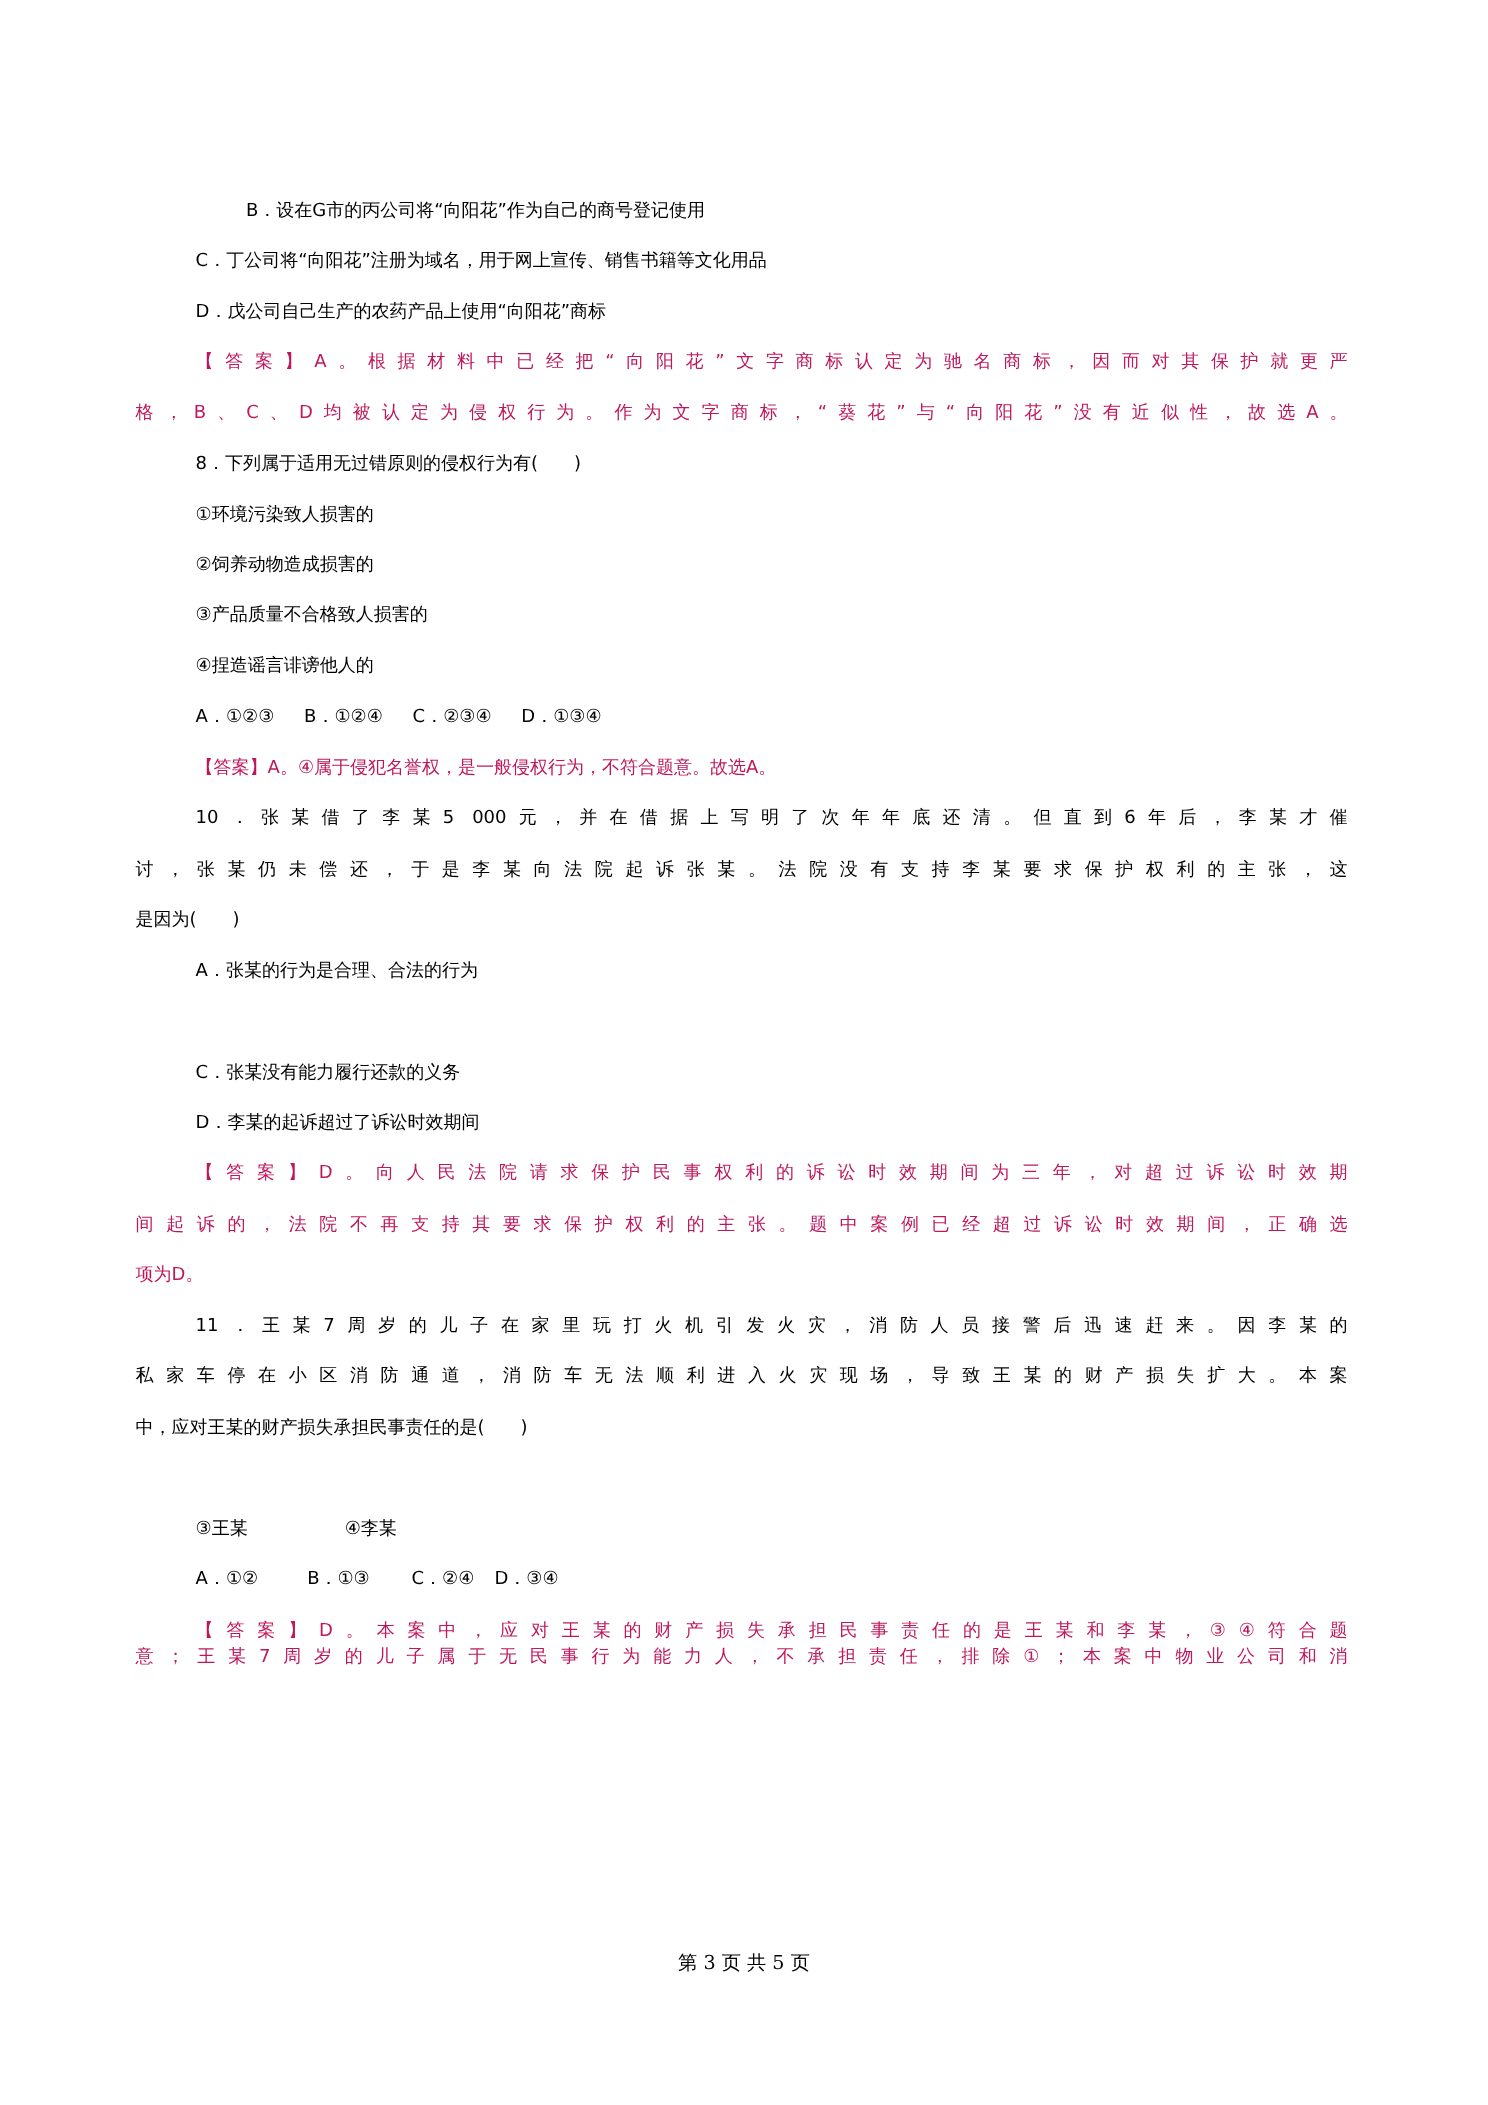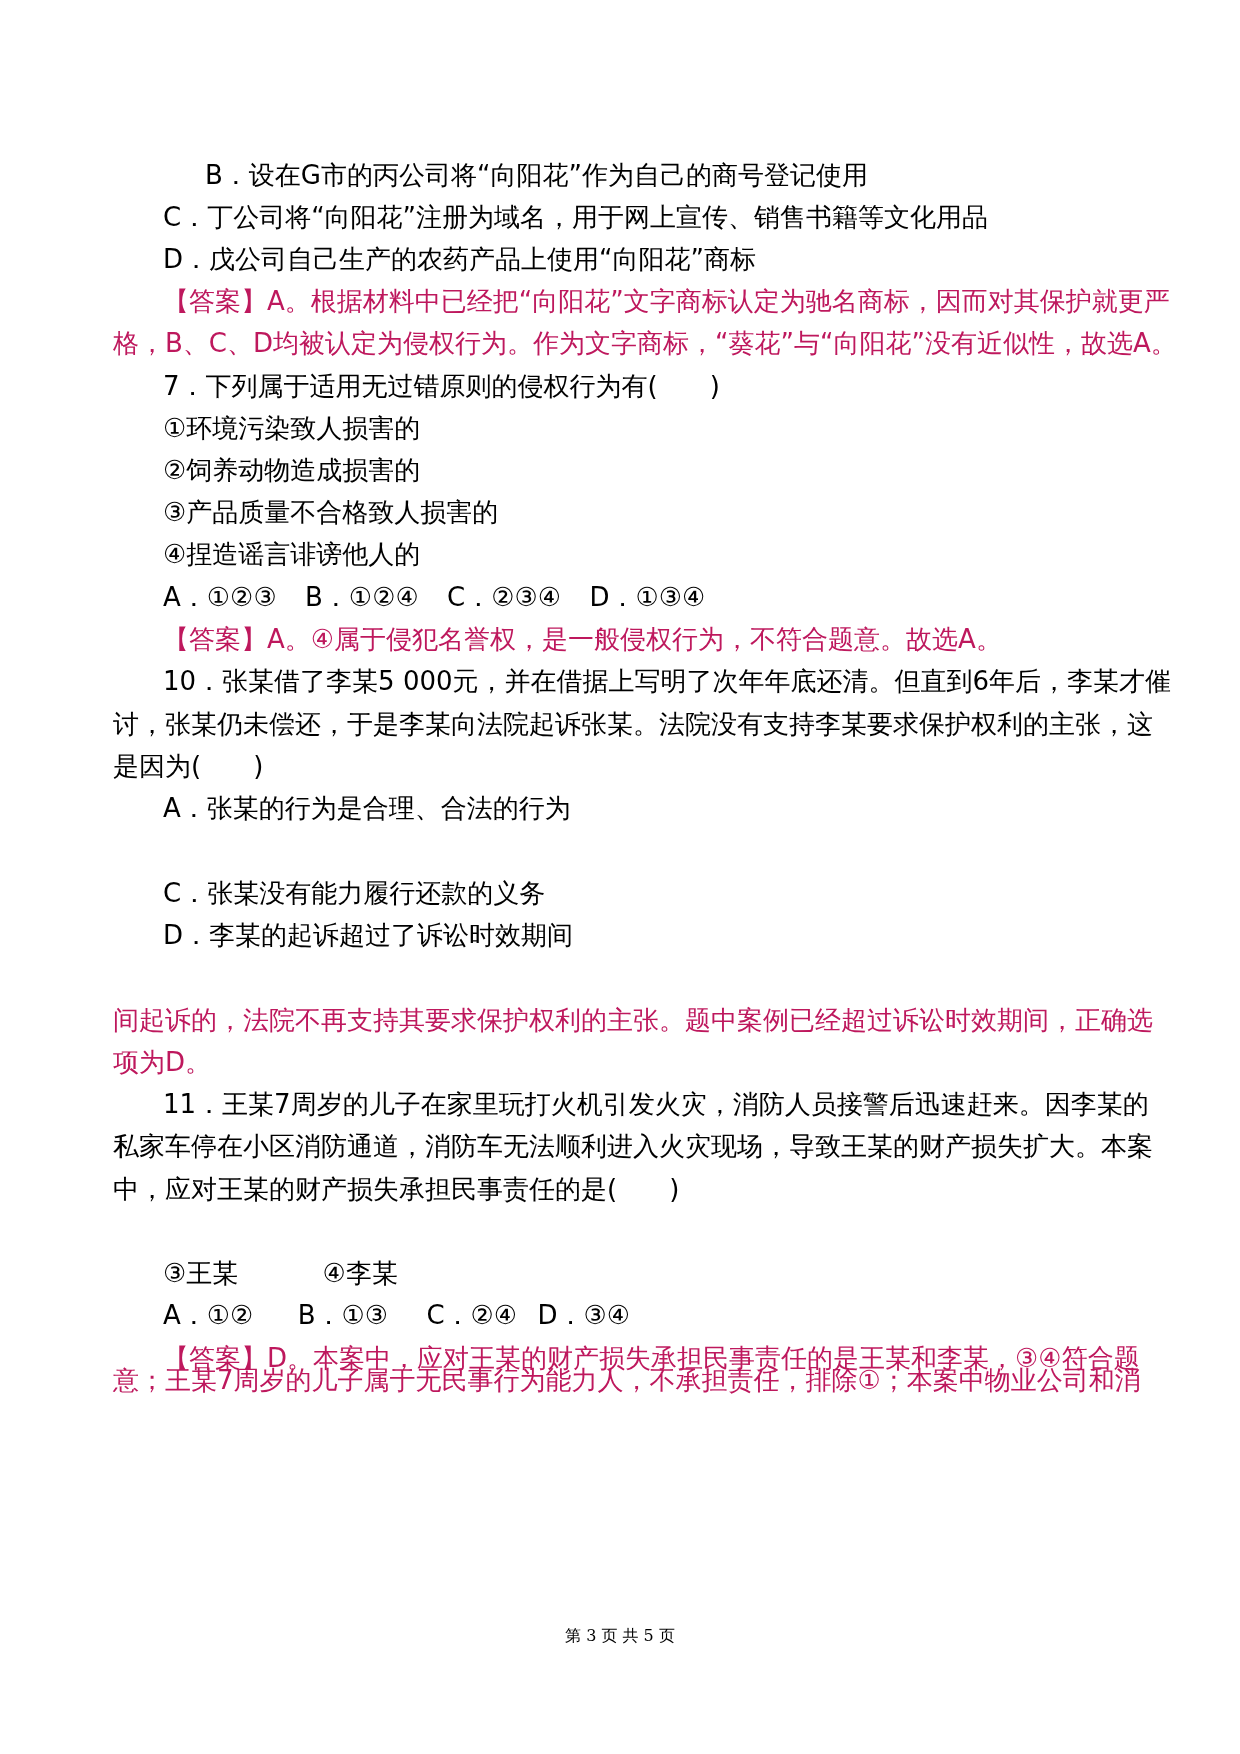--- a/index.html
+++ b/index.html
@@ -1,58 +1,59 @@
 <!DOCTYPE html>
 <html><head>
 <meta charset="utf-8">
 <style>
   html, body { margin: 0; padding: 0; background: #ffffff; }
   body { width: 1240px; height: 1754px; position: relative; overflow: hidden;
          font-family: "DejaVu Sans", "Liberation Sans", sans-serif; color: #000; }
   .page { position: absolute; left: 0; top: 0; width: 1240px; height: 1754px; }
-  .line { position: absolute; left: 0; font-size: 26px; line-height: 30px; white-space: nowrap; }
+  .line { position: absolute; left: 0; font-size: 15px; line-height: 30px; white-space: nowrap; }
   .red { color: #be185d; }
   .ind1 { left: 163px; }
   .ind2 { left: 205px; }
   .ind0 { left: 113px; text-align: right; }
   .just { width: 1010px; text-align: justify; text-align-last: justify; }
   .footer { position: absolute; top: 1626px; left: 0; width: 1240px; text-align: center;
             font-family: "DejaVu Serif", "Liberation Serif", serif; font-size: 16px; }
   .gap { display: inline-block; }
 </style>
 </head>
 <body>
 
 <div class="page">
 
   <div class="line ind2" style="top:160px">B．设在G市的丙公司将“向阳花”作为自己的商号登记使用</div>
   <div class="line ind1" style="top:202px">C．丁公司将“向阳花”注册为域名，用于网上宣传、销售书籍等文化用品</div>
   <div class="line ind1" style="top:244px">D．戊公司自己生产的农药产品上使用“向阳花”商标</div>
   <div class="line ind1 red just" style="top:286px; width:960px">【答案】A。根据材料中已经把“向阳花”文字商标认定为驰名商标，因而对其保护就更严</div>
   <div class="line ind0 red just" style="top:328px">格，B、C、D均被认定为侵权行为。作为文字商标，“葵花”与“向阳花”没有近似性，故选A。</div>
 
-  <div class="line ind1" style="top:371px">7．下列属于适用无过错原则的侵权行为有(　　)</div>
+  <div class="line ind1" style="top:371px">8．下列属于适用无过错原则的侵权行为有(　　)</div>
   <div class="line ind1" style="top:413px">①环境污染致人损害的</div>
   <div class="line ind1" style="top:455px">②饲养动物造成损害的</div>
   <div class="line ind1" style="top:497px">③产品质量不合格致人损害的</div>
   <div class="line ind1" style="top:539px">④捏造谣言诽谤他人的</div>
   <div class="line ind1" style="top:582px">
     <span>A．①②③</span><span class="gap" style="width:20px"></span>
     <span>B．①②④</span><span class="gap" style="width:20px"></span>
     <span>C．②③④</span><span class="gap" style="width:20px"></span>
     <span>D．①③④</span>
   </div>
   <div class="line ind1 red" style="top:624px">【答案】A。④属于侵犯名誉权，是一般侵权行为，不符合题意。故选A。</div>
 
   <div class="line ind1 just" style="top:666px; width:960px">10．张某借了李某5 000元，并在借据上写明了次年年底还清。但直到6年后，李某才催</div>
   <div class="line ind0 just" style="top:709px">讨，张某仍未偿还，于是李某向法院起诉张某。法院没有支持李某要求保护权利的主张，这</div>
   <div class="line ind0" style="top:751px">是因为(　　)</div>
   <div class="line ind1" style="top:793px">A．张某的行为是合理、合法的行为</div>
   <div class="line ind1" style="top:878px">C．张某没有能力履行还款的义务</div>
   <div class="line ind1" style="top:920px">D．李某的起诉超过了诉讼时效期间</div>
+  <div class="line ind1 red just" style="top:962px; width:960px">【答案】D。向人民法院请求保护民事权利的诉讼时效期间为三年，对超过诉讼时效期</div>
   <div class="line ind0 red just" style="top:1005px">间起诉的，法院不再支持其要求保护权利的主张。题中案例已经超过诉讼时效期间，正确选</div>
   <div class="line ind0 red" style="top:1047px">项为D。</div>
 
   <div class="line ind1 just" style="top:1089px; width:960px">11．王某7周岁的儿子在家里玩打火机引发火灾，消防人员接警后迅速赶来。因李某的</div>
   <div class="line ind0 just" style="top:1131px">私家车停在小区消防通道，消防车无法顺利进入火灾现场，导致王某的财产损失扩大。本案</div>
   <div class="line ind0" style="top:1174px">中，应对王某的财产损失承担民事责任的是(　　)</div>
   <div class="line ind1" style="top:1258px">
     <span>③王某</span><span class="gap" style="width:76px"></span>
     <span>④李某</span>
   </div>

